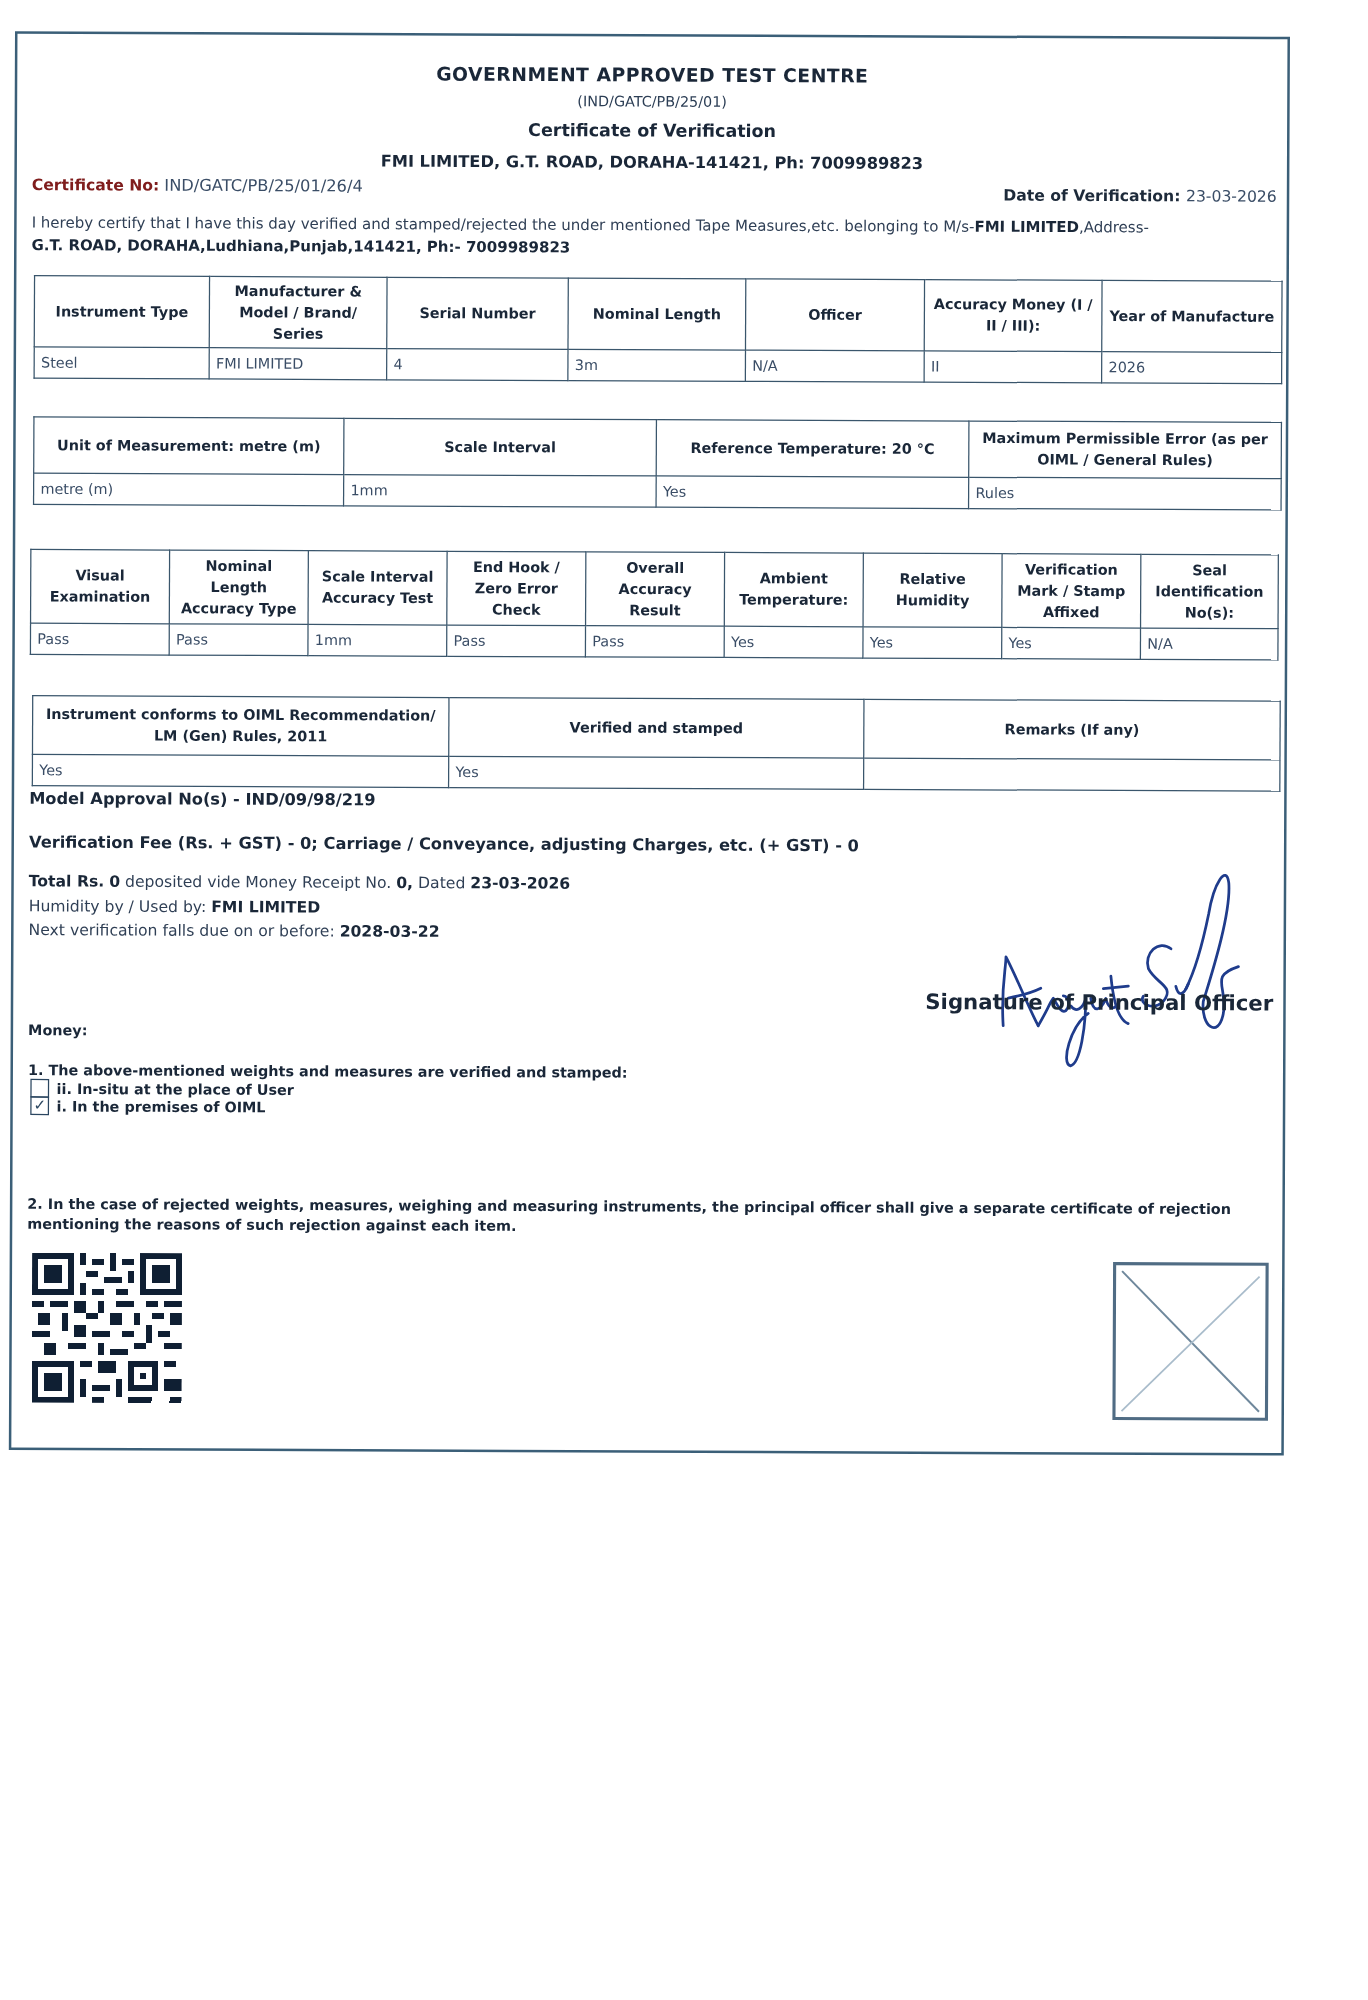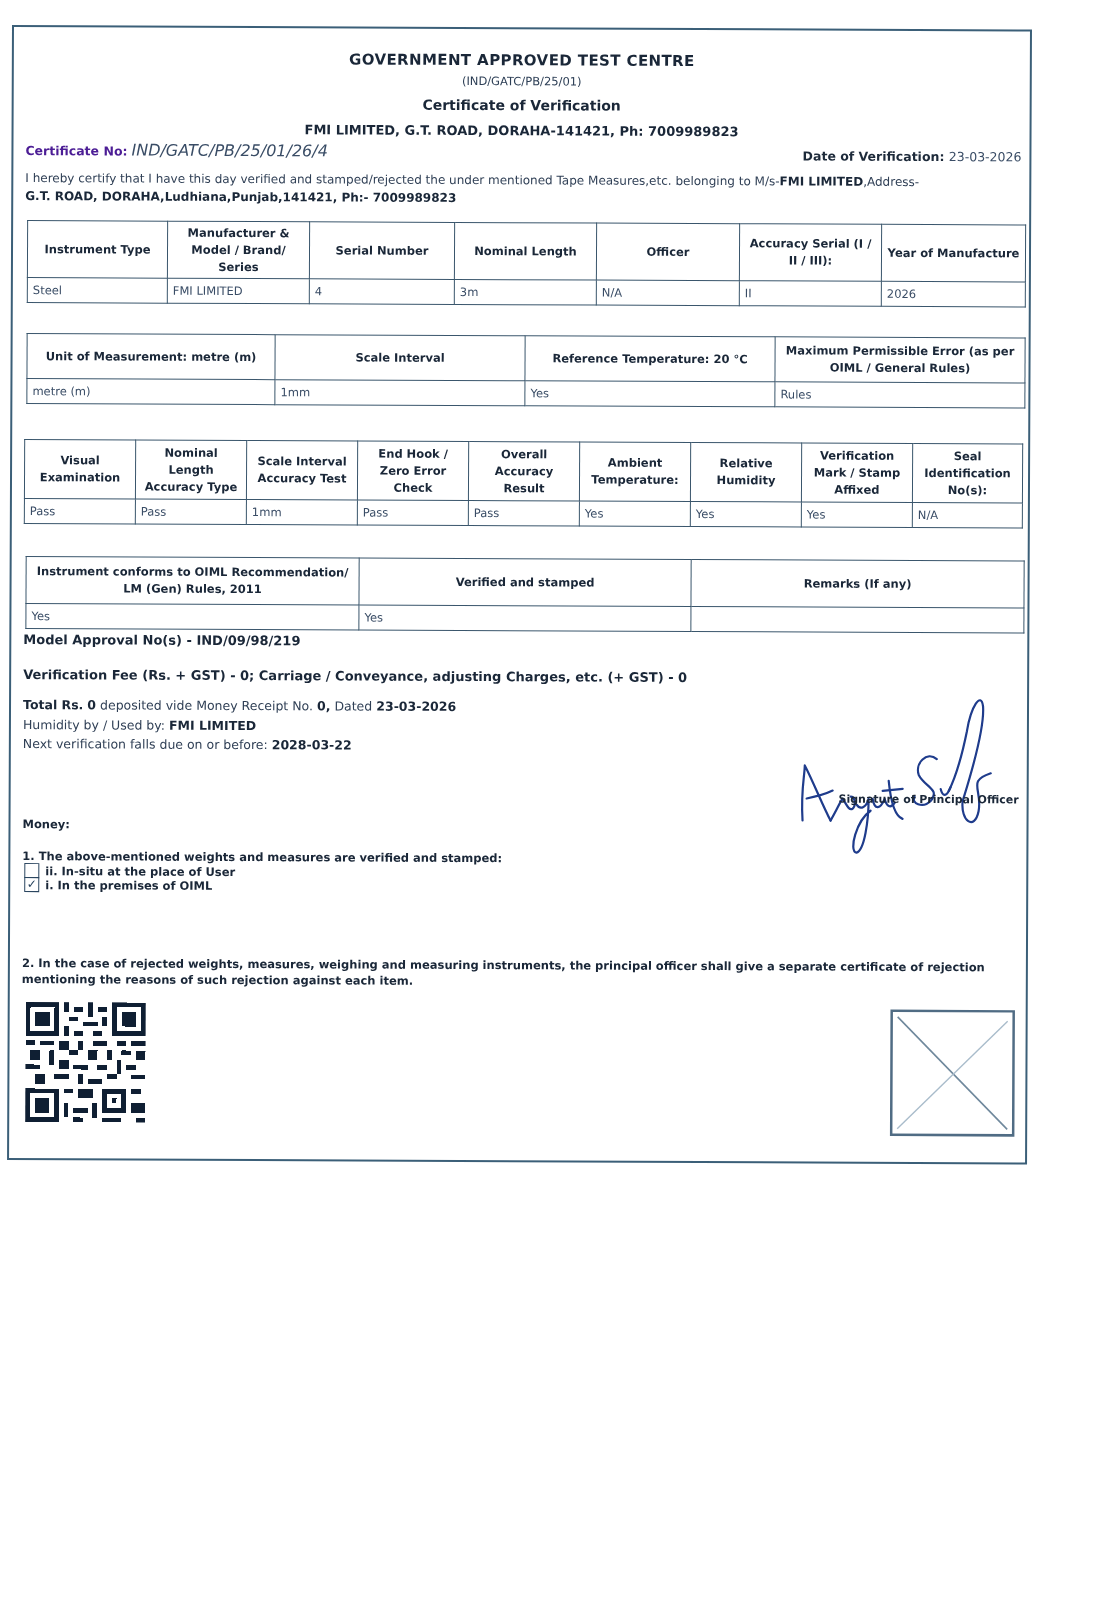--- a/index.html
+++ b/index.html
@@ -11,22 +11,22 @@
     position: absolute; left: 12px; top: 25px; width: 1020px; height: 1135px;
     border: 2px solid #3b5f78; box-sizing: border-box; background: #fff;
     transform: rotate(0.25deg); transform-origin: top left;
   }
   .center { text-align: center; }
   .h-title { position: absolute; left: 0; right: 0; top: 22px; font-size: 15px; font-weight: bold; letter-spacing: 0.4px; color: #1a2738; }
   .h-code { position: absolute; left: 0; right: 0; top: 45px; font-size: 11.5px; color: #2c3e55; }
   .h-cert { position: absolute; left: 0; right: 0; top: 68px; font-size: 14px; font-weight: bold; color: #1a2738; }
   .h-addr { position: absolute; left: 0; right: 0; top: 94px; font-size: 13px; font-weight: bold; color: #1a2738; }
   .cert-no { position: absolute; left: 12px; top: 113px; font-size: 12.5px; }
-  .cert-no b { color: #4c1d95; text-align: right; }
-  .cert-no span.v { color: #3a4d66; font-size: 16px; font-style: italic; }
+  .cert-no b { color: #7f1d1d; text-align: right; }
+  .cert-no span.v { color: #3a4d66; font-size: 13px; }
   .date-ver { position: absolute; right: 8px; top: 118px; font-size: 12.5px; }
   .date-ver span.v { color: #3a4d66; font-weight: normal; }
   .intro { position: absolute; left: 12px; top: 142px; width: 990px; font-size: 12px; line-height: 18px; color: #2f3f55; }
   .intro b { color: #1a2738; }
 
   table.grid { position: absolute; border-collapse: collapse; table-layout: fixed; }
   table.grid td { border: 1.5px solid #3a566c; font-size: 11.5px; padding: 2px 5px; vertical-align: middle; }
   table.grid tr.head td { font-weight: bold; text-align: center; color: #1a2738; height: 52px; line-height: 17px; }
   table.grid tr.val td { color: #3a4d66; font-size: 11.5px; height: 20px; }
 
@@ -40,21 +40,21 @@
 
   .line { position: absolute; left: 12px; font-size: 12.5px; color: #1a2738; }
   .bold { font-weight: bold; margin-left: 36px; }
   .model { top: 605px; font-weight: bold; font-size: 13px; }
   .fee { top: 640px; font-weight: bold; font-size: 13px; }
   .total { top: 670px; font-size: 12.5px; color: #2f3f55; }
   .repaired { top: 690px; font-size: 12.5px; color: #2f3f55; }
   .nextdue { top: 709px; font-size: 12.5px; color: #2f3f55; }
   .total b, .repaired b, .nextdue b { color: #1a2738; }
 
-  .sig-label { position: absolute; right: 8px; top: 762px; font-size: 11px; font-weight: bold; color: #1a2738; text-align: right; }
+  .sig-label { position: absolute; right: 8px; top: 762px; font-size: 17px; font-weight: bold; color: #1a2738; text-align: right; }
   .signature { position: absolute; left: 780px; top: 640px; width: 230px; height: 190px; }
 
   .note { top: 790px; font-weight: bold; font-size: 11.5px; }
   .note1 { top: 822px; font-weight: bold; font-size: 11.5px; }
   .opt { position: absolute; left: 14px; font-size: 11.5px; font-weight: bold; color: #1a2738; display: flex; align-items: flex-end; }
   .opt1 { top: 850px; }
   .opt2 { top: 836px; align-items: flex-end; }
   .chk { width: 15px; height: 15px; border: 1.6px solid #2b4660; display: inline-block; margin-right: 6px; position: relative; box-sizing: border-box; font-size: 12px; line-height: 12px; text-align: center; color: #2b4660; cursor: pointer; }
   .note2 { position: absolute; left: 12px; top: 928px; width: 995px; font-size: 11.5px; font-weight: bold; line-height: 16px; color: #1a2738; }
 
@@ -95,21 +95,21 @@
         <col style="width:142px">
         <col style="width:144px">
     </colgroup>
     <tbody>
         <tr class="head">
       <td>Instrument Type</td>
       <td>Manufacturer &amp; Model / Brand/ Series</td>
       <td>Serial Number</td>
       <td>Nominal Length</td>
       <td>Officer</td>
-      <td>Accuracy Serial (I / II / III):</td>
+      <td>Accuracy Money (I / II / III):</td>
       <td>Year of Manufacture</td>
     </tr>
     <tr class="val">
       <td>Steel</td>
       <td>FMI LIMITED</td>
       <td>4</td>
       <td>3m</td>
       <td>N/A</td>
       <td>II</td>
       <td>2026</td>

